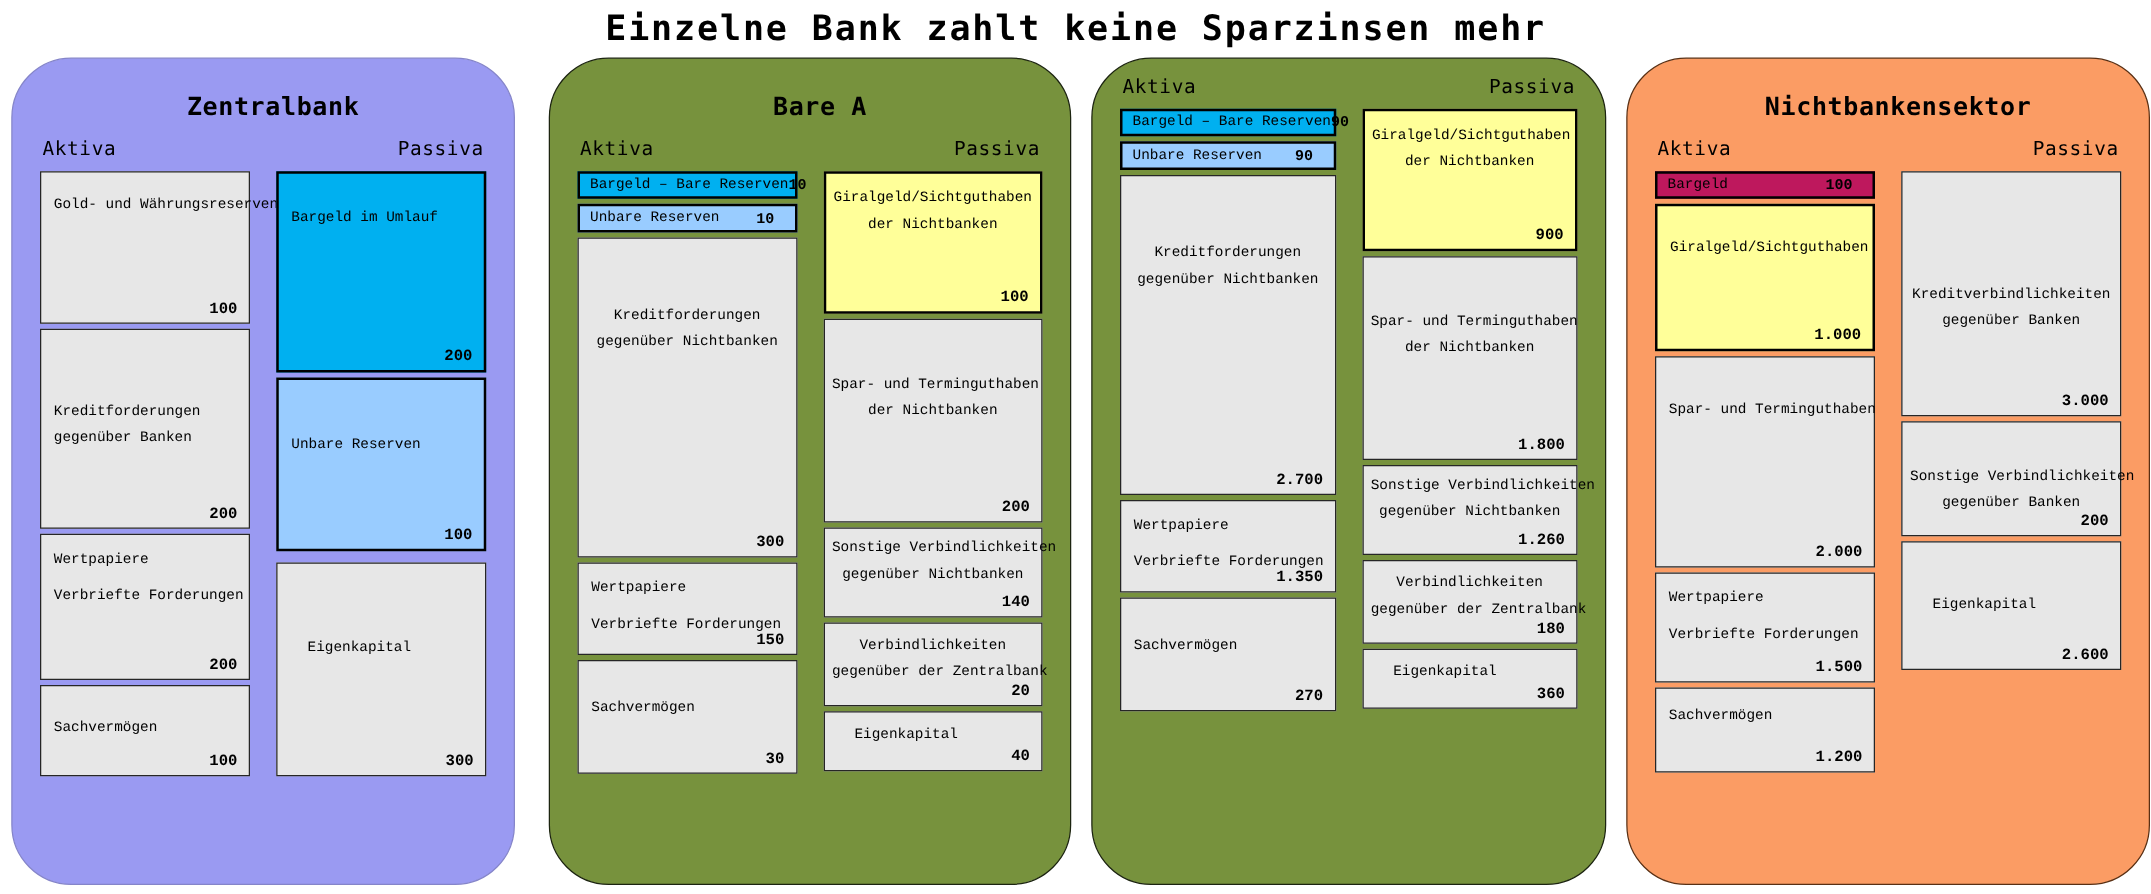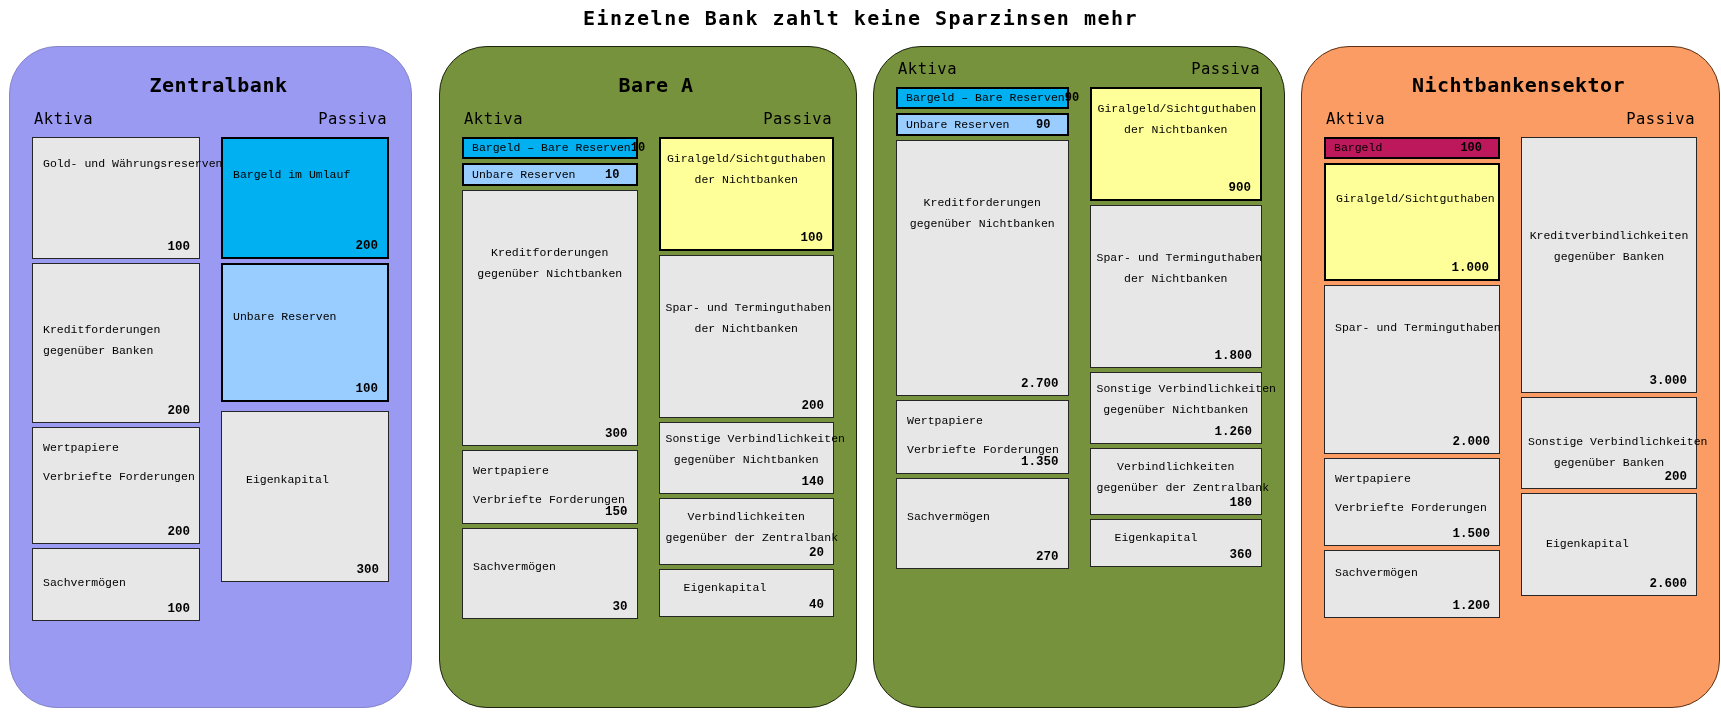--- a/index.html
+++ b/index.html
@@ -1,19 +1,19 @@
 <!DOCTYPE html>
 <html><head>
 <meta charset="utf-8">
 <style>
   html,body{margin:0;padding:0;background:#ffffff;width:1721px;height:715px;overflow:hidden;
             font-family:"Liberation Sans", sans-serif;}
   .stage{position:relative;width:1721px;height:715px;}
   .main-title{position:absolute;top:6px;left:0;width:100%;text-align:center;
-              font-family:"DejaVu Sans Mono", monospace;font-weight:bold;font-size:20px;
+              font-family:"DejaVu Sans Mono", monospace;font-weight:bold;font-size:28px;
               letter-spacing:1.5px;color:#000;}
   .panel{position:absolute;top:46px;height:662px;border-radius:48px;box-sizing:border-box;}
   .panel-0{left:9px;width:403px;background:#9a9af2;border:1px solid #8585c9;}
   .panel-1{left:439px;width:418px;background:#77923d;border:1px solid #1c2410;}
   .panel-2{left:873px;width:412px;background:#77923d;border:1px solid #1c2410;}
   .panel-3{left:1301px;width:419px;background:#fb9c64;border:1px solid #5a3014;}
   .panel-title{margin:26px 0 0 16px;text-align:center;font-family:"DejaVu Sans Mono", monospace;
                font-weight:bold;font-size:20px;color:#000;letter-spacing:0.5px;}
   .colheads{display:flex;justify-content:space-between;padding:0 24px;margin-top:13px;
             font-family:"DejaVu Sans Mono", monospace;font-size:15.5px;color:#000;letter-spacing:0.5px;}
@@ -66,21 +66,21 @@
             <div class="num">200</div>
           </div>
           <div class="box" style="height: 73px; margin-top: 4px; background: rgb(231, 231, 231);">
             <div class="lbl tl" style="padding-top: 24px;">
               <div class="line">Sachvermögen</div>
             </div>
             <div class="num">100</div>
           </div>
         </div>
       <div class="col">
-          <div class="box colored" style="height: 122px; margin-top: 0px; background: rgb(0, 176, 240);">
+          <div class="box colored" style="height: 161px; margin-top: 0px; background: rgb(0, 176, 240);">
             <div class="lbl tl" style="padding-top: 26px;">
               <div class="line">Bargeld im Umlauf</div>
             </div>
             <div class="num">200</div>
           </div>
           <div class="box colored" style="height: 139px; margin-top: 4px; background: rgb(153, 204, 255);">
             <div class="lbl tl" style="padding-top: 42px;">
               <div class="line">Unbare Reserven</div>
             </div>
             <div class="num">100</div>
@@ -278,21 +278,21 @@
             <div class="num">1.500</div>
           </div>
           <div class="box" style="height: 68px; margin-top: 4px; background: rgb(231, 231, 231);">
             <div class="lbl tl" style="padding-top: 12px;">
               <div class="line">Sachvermögen</div>
             </div>
             <div class="num">1.200</div>
           </div>
         </div>
       <div class="col">
-          <div class="box" style="height: 256px; margin-top: 0px; background: rgb(231, 231, 231);">
+          <div class="box" style="height: 196px; margin-top: 0px; background: rgb(231, 231, 231);">
             <div class="lbl tc" style="padding-top: 88px;">
               <div class="line">Kreditverbindlichkeiten</div>
               <div class="line">gegenüber Banken</div>
             </div>
             <div class="num">3.000</div>
           </div>
           <div class="box" style="height: 92px; margin-top: 4px; background: rgb(231, 231, 231);">
             <div class="lbl tc" style="padding-top: 34px;">
               <div class="line">Sonstige Verbindlichkeiten</div>
               <div class="line">gegenüber Banken</div>

